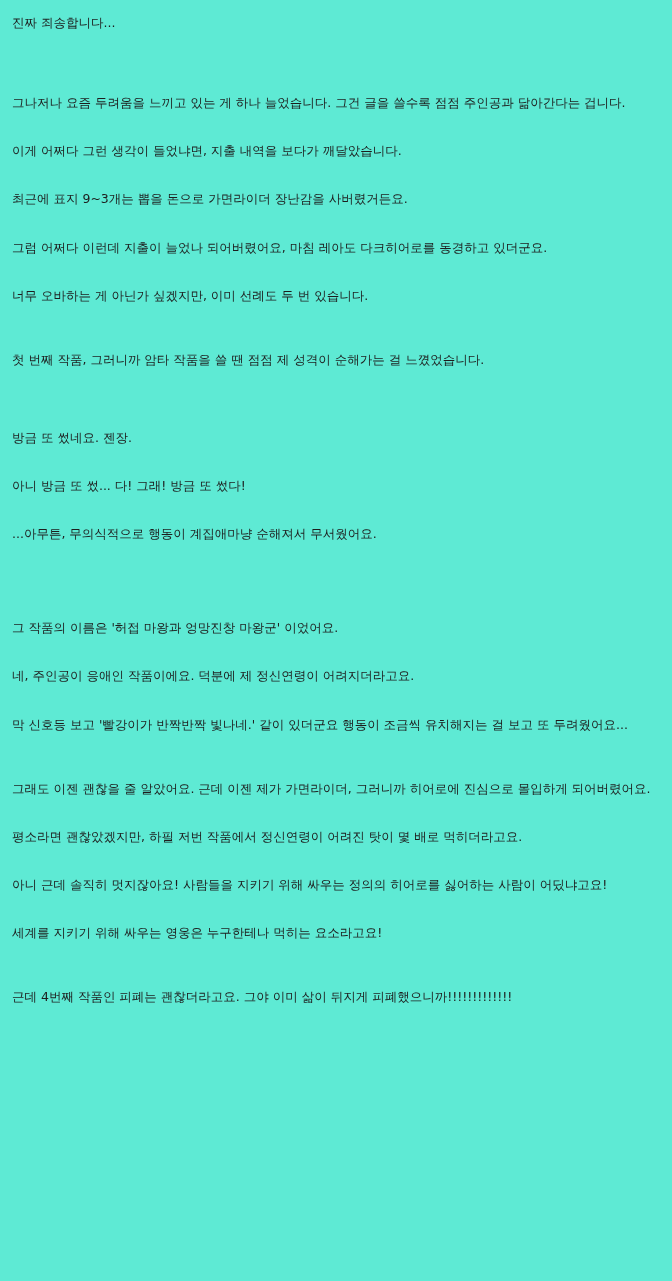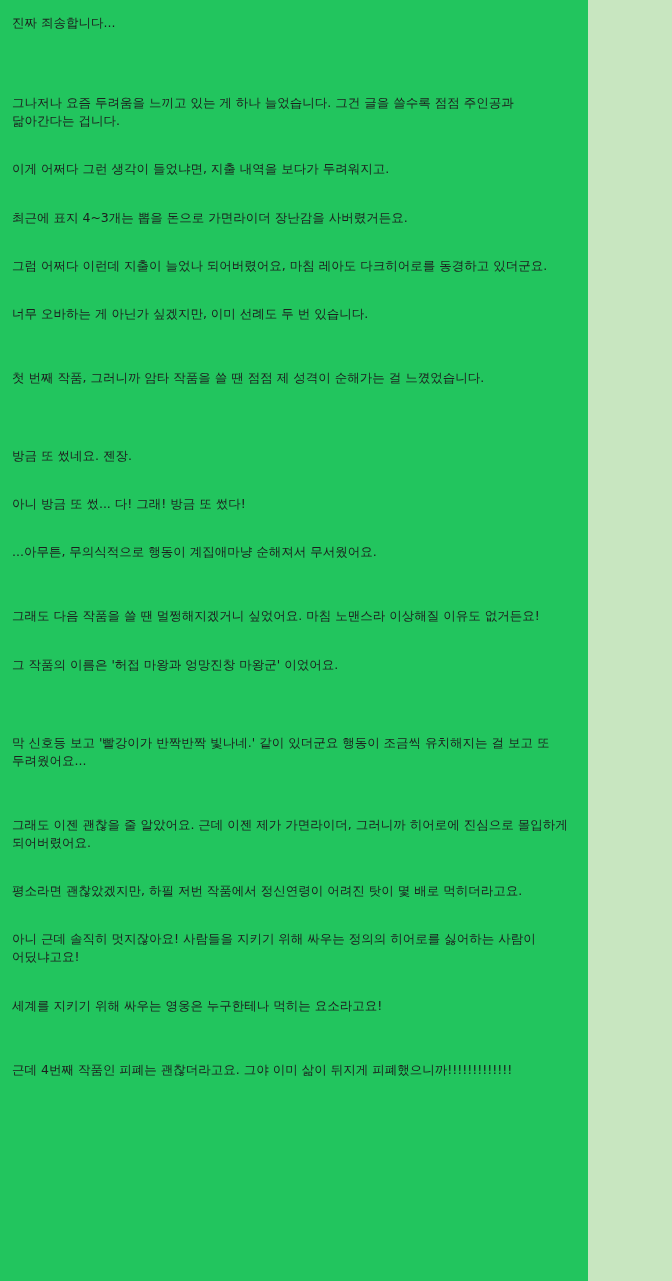--- a/index.html
+++ b/index.html
@@ -8,24 +8,24 @@
     padding: 0;
     background: #c8e6c0;
   }
   body {
     width: 672px;
     min-height: 1281px;
     font-family: "DejaVu Sans", "Liberation Sans", sans-serif;
     color: #1a1a1a;
   }
   .page {
-    width: 588px;
+    width: 672px;
     min-height: 1281px;
     box-sizing: border-box;
-    background: #22c55e;
+    background: #5eead4;
     padding: 14px 12px 18px 12px;
   }
   .para {
     font-size: 12.5px;
     line-height: 1.45;
     margin: 0;
     padding: 0;
     color: #1d1d1d;
     white-space: pre-wrap;
     word-break: keep-all;
@@ -38,24 +38,24 @@
 <body>
 
 <div class="page">
 
   <p class="para">진짜 죄송합니다...</p>
   <div class="gap-xl"></div>
 
   <p class="para">그나저나 요즘 두려움을 느끼고 있는 게 하나 늘었습니다. 그건 글을 쓸수록 점점 주인공과 닮아간다는 겁니다.</p>
   <div class="gap-m"></div>
 
-  <p class="para">이게 어쩌다 그런 생각이 들었냐면, 지출 내역을 보다가 두려워지고.</p>
+  <p class="para">이게 어쩌다 그런 생각이 들었냐면, 지출 내역을 보다가 깨달았습니다.</p>
   <div class="gap-m"></div>
 
-  <p class="para">최근에 표지 4~3개는 뽑을 돈으로 가면라이더 장난감을 사버렸거든요.</p>
+  <p class="para">최근에 표지 9~3개는 뽑을 돈으로 가면라이더 장난감을 사버렸거든요.</p>
   <div class="gap-m"></div>
 
   <p class="para">그럼 어쩌다 이런데 지출이 늘었나 되어버렸어요, 마침 레아도 다크히어로를 동경하고 있더군요.</p>
   <div class="gap-m"></div>
 
   <p class="para">너무 오바하는 게 아닌가 싶겠지만, 이미 선례도 두 번 있습니다.</p>
   <div class="gap-l"></div>
 
   <p class="para">첫 번째 작품, 그러니까 암타 작품을 쓸 땐 점점 제 성격이 순해가는 걸 느꼈었습니다.</p>
   <div class="gap-m"></div>
@@ -64,26 +64,26 @@
 
   <p class="para">방금 또 썼네요. 젠장.</p>
   <div class="gap-m"></div>
 
   <p class="para">아니 방금 또 썼... 다! 그래! 방금 또 썼다!</p>
   <div class="gap-m"></div>
 
   <p class="para">...아무튼, 무의식적으로 행동이 계집애마냥 순해져서 무서웠어요.</p>
   <div class="gap-l"></div>
 
-  <p class="para">그래도 다음 작품을 쓸 땐 멀쩡해지겠거니 싶었어요. 마침 노맨스라 이상해질 이유도 없거든요!</p>
   <div class="gap-m"></div>
 
   <p class="para">그 작품의 이름은 '허접 마왕과 엉망진창 마왕군' 이었어요.</p>
   <div class="gap-m"></div>
 
+  <p class="para">네, 주인공이 응애인 작품이에요. 덕분에 제 정신연령이 어려지더라고요.</p>
   <div class="gap-m"></div>
 
   <p class="para">막 신호등 보고 '빨강이가 반짝반짝 빛나네.' 같이 있더군요 행동이 조금씩 유치해지는 걸 보고 또 두려웠어요...</p>
   <div class="gap-l"></div>
 
   <p class="para">그래도 이젠 괜찮을 줄 알았어요. 근데 이젠 제가 가면라이더, 그러니까 히어로에 진심으로 몰입하게 되어버렸어요.</p>
   <div class="gap-m"></div>
 
   <p class="para">평소라면 괜찮았겠지만, 하필 저번 작품에서 정신연령이 어려진 탓이 몇 배로 먹히더라고요.</p>
   <div class="gap-m"></div>

